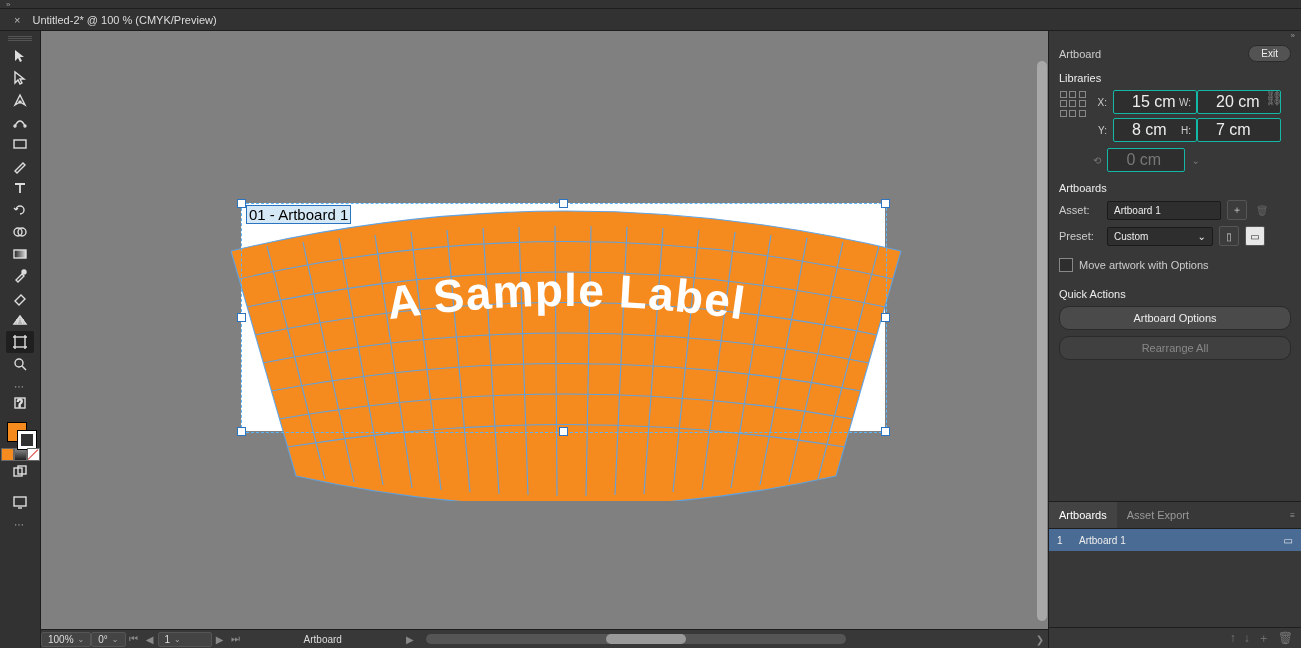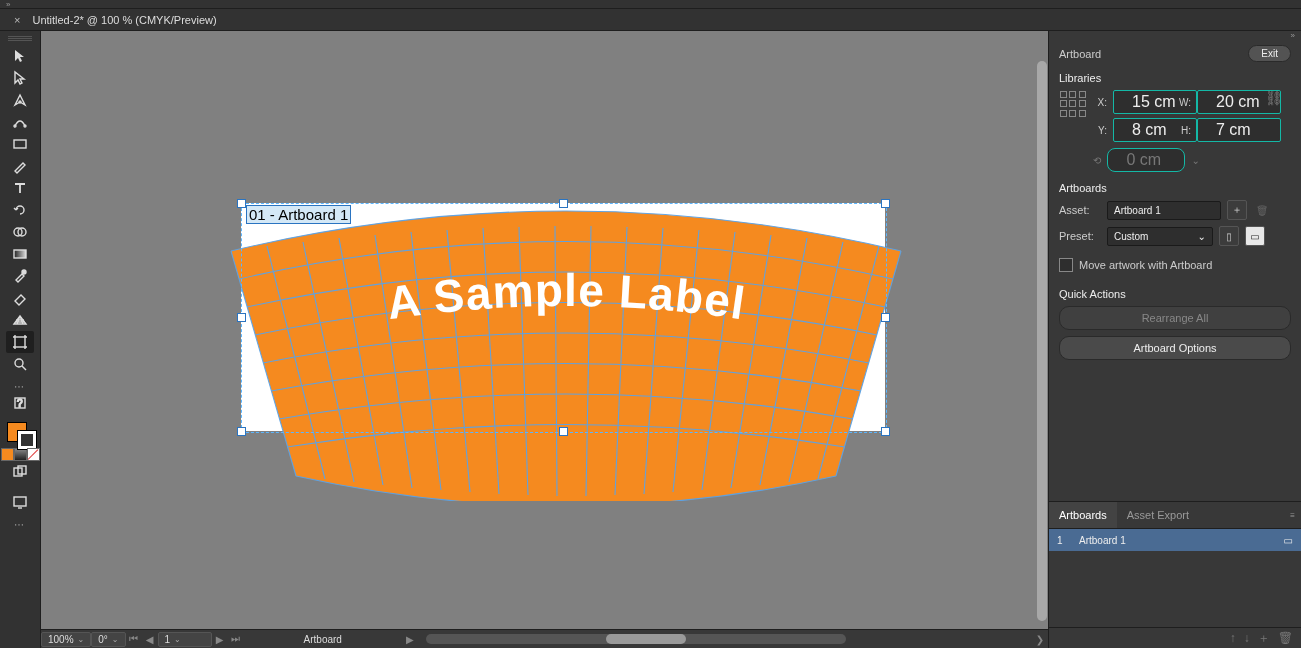--- a/index.html
+++ b/index.html
@@ -68,21 +68,21 @@
   .plabel{color:#ccc;font-size:11px;}
   .exitbtn{margin-left:auto;background:#535353;border:1px solid #2a2a2a;border-radius:9px;padding:2px 12px;color:#eee;font-size:10px;}
   .section{color:#eee;font-size:11px;margin-top:4px;}
   .refpoint{width:26px;height:26px;display:grid;grid-template-columns:repeat(3,1fr);grid-template-rows:repeat(3,1fr);gap:2px;padding:1px;}
   .refpoint div{width:5px;height:5px;border:1px solid #888;}
   .xyfields{display:grid;grid-template-columns:14px 58px 14px 58px;gap:4px 6px;align-items:center;}
   .xyfields .l{text-align:right;color:#ccc;font-size:10px;}
   .field{background:#2e2e2e;border:1px solid #14b8a6;border-radius:2px;padding:2px 18px;color:#eee;font-size:16px;width:46px;}
   .linkicon{color:#888;font-size:14px;margin-left:4px;}
   .anglefield{display:flex;align-items:center;gap:6px;color:#777;margin-left:34px;font-size:10px;}
-  .anglefield .field{color:#777;width:40px;border-radius:8px;}
+  .anglefield .field{color:#777;width:40px;}
   .nameinput{background:#2e2e2e;border:1px solid #1a1a1a;border-radius:2px;padding:3px 6px;color:#eee;font-size:10px;width:100px;}
   .iconbtn{width:18px;height:18px;border:1px solid #555;background:#3c3c3c;display:flex;align-items:center;justify-content:center;color:#ccc;font-size:10px;border-radius:2px;}
   .iconbtn.inv{background:#e8e8e8;color:#222;}
   .select{background:#2e2e2e;border:1px solid #1a1a1a;border-radius:2px;padding:3px 6px;color:#eee;font-size:10px;width:92px;display:flex;justify-content:space-between;align-items:center;}
   .checkbox{width:12px;height:12px;border:1px solid #888;background:#2e2e2e;}
   .bigbtn{background:#4a4a4a;border:1px solid #2a2a2a;border-radius:10px;padding:5px 0;text-align:center;color:#eee;font-size:11px;}
   .bigbtn.disabled{color:#888;background:#404040;}
 
   
   .artpanel{height:146px;display:flex;flex-direction:column;border-top:1px solid #1e1e1e;}
@@ -385,26 +385,26 @@
           <span class="plabel" style="width:42px;">Preset:</span>
           <div class="select">
               <span>Custom</span>
               <span class="chev">⌄</span>
             </div>
           <div class="iconbtn">▯</div>
           <div class="iconbtn inv">▭</div>
         </div>
         <div class="prow" style="margin-top:6px;">
           <div class="checkbox"></div>
-          <span class="plabel">Move artwork with Artboard</span>
+          <span class="plabel">Move artwork with Options</span>
         </div>
 
         <div class="section" style="margin-top:10px;">Quick Actions</div>
+        <div class="bigbtn">Artboard Options</div>
         <div class="bigbtn disabled">Rearrange All</div>
-        <div class="bigbtn">Artboard Options</div>
       </div>
 
       <div class="artpanel">
         <div class="paneltabs">
           <div class="ptab active">Artboards</div>
           <div class="ptab">Asset Export</div>
           <span class="chev" style="right:6px;">≡</span>
         </div>
         <div class="list">
           <div class="artrow">

